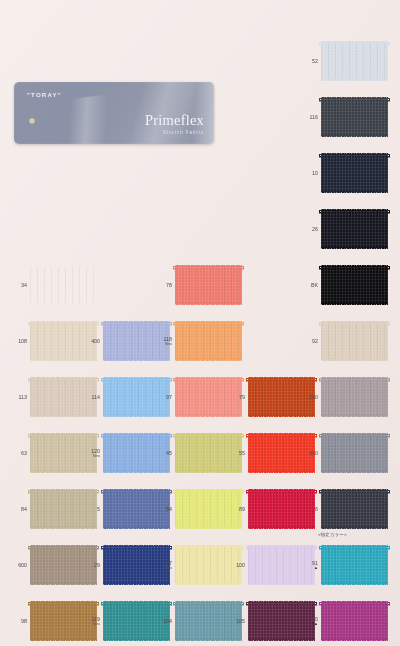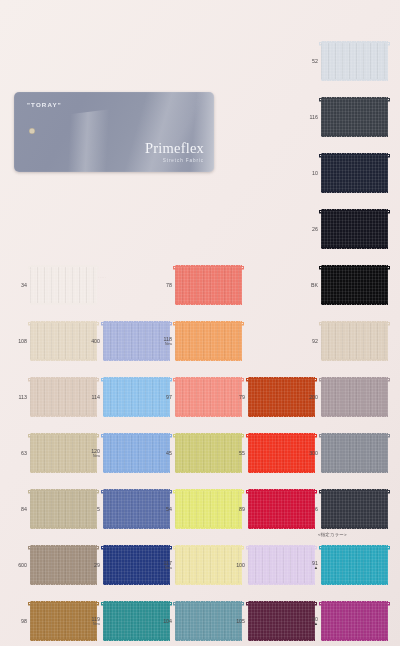--- a/index.html
+++ b/index.html
@@ -14,22 +14,22 @@
   }
   #sheet {
     position: absolute;
     inset: 0;
     background: linear-gradient(128deg, #f6efec 0%, #f3eae8 42%, #f1e7e5 72%, #ece2e0 100%);
   }
 
   
   #card {
     position: absolute;
-    left: 14px; top: 92px;
-    width: 200px; height: 80px;
+    left: 14px; top: 82px;
+    width: 200px; height: 62px;
     border-radius: 5px;
     background: linear-gradient(118deg, #8e94a8 0%, #8b91a6 30%, #9197aa 55%, #9ba0b2 78%, #8d93a7 100%);
     box-shadow: 0 1px 3px rgba(90,75,75,.30), 0 0 0 .5px rgba(255,255,255,.10) inset;
     overflow: hidden;
   }
   .sheen-a, .sheen-b, .sheen-c { position: absolute; pointer-events: none; }
   .sheen-a {
     left: 42%; top: -40%;
     width: 130%; height: 160%;
     background: linear-gradient(104deg, rgba(255,255,255,0) 38%, rgba(255,255,255,.50) 47%, rgba(255,255,255,.10) 56%, rgba(255,255,255,0) 66%);

